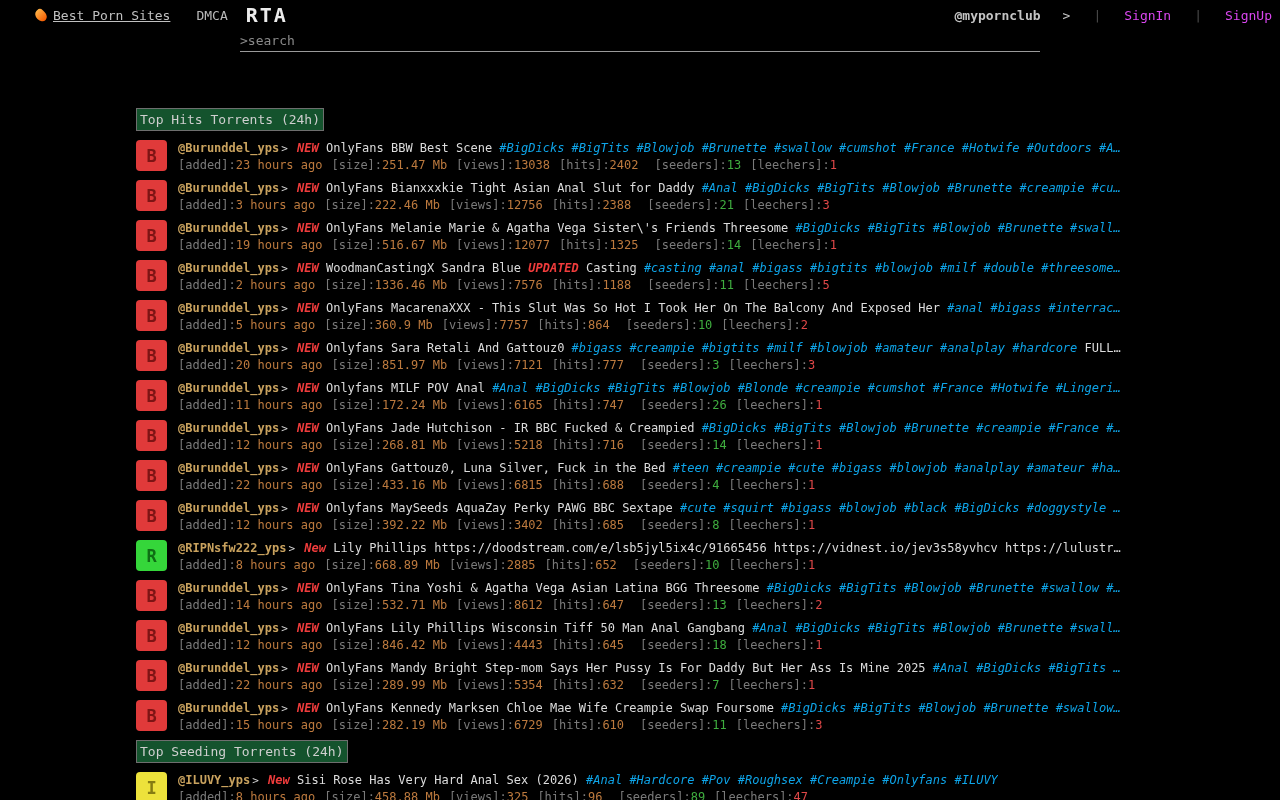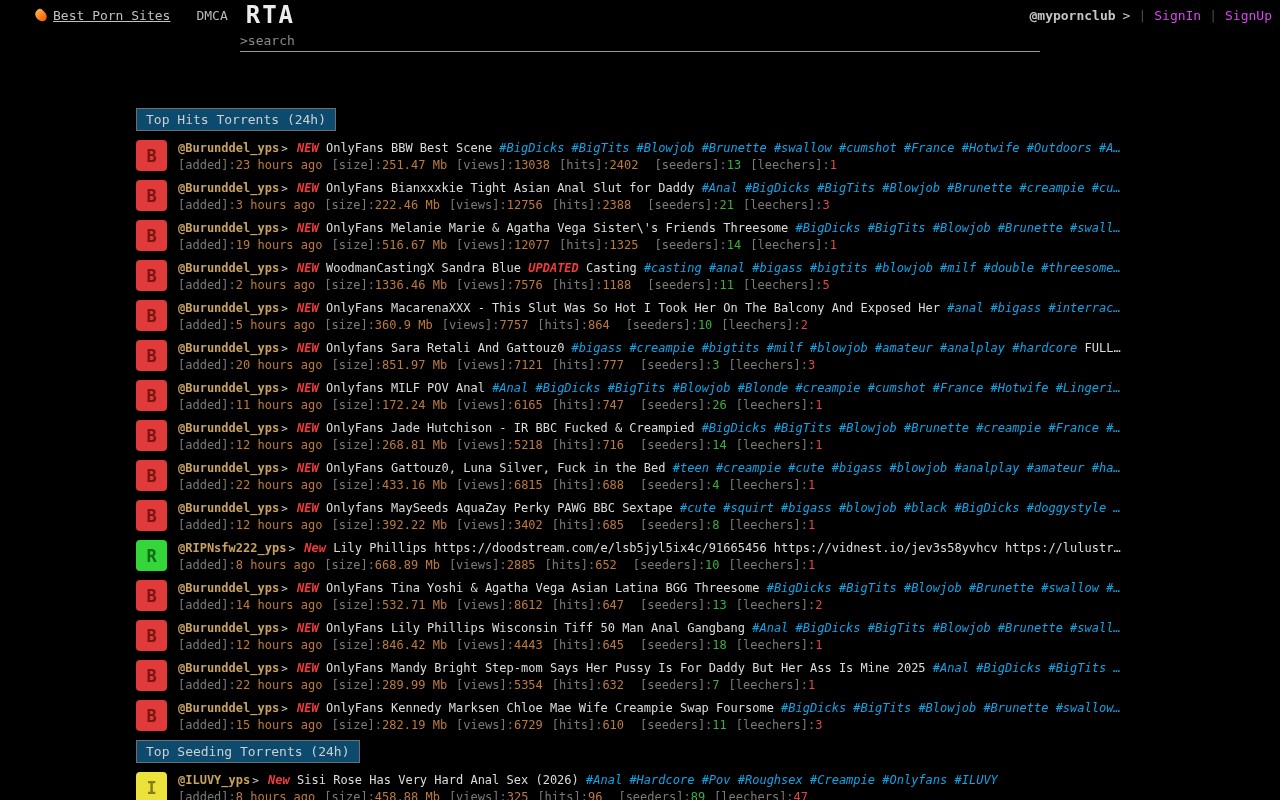--- a/index.html
+++ b/index.html
@@ -7,35 +7,35 @@
   body { font-family:"DejaVu Sans Mono", monospace; font-size:13px; color:#ddd; }
 
   
   .topbar { display:flex; align-items:center; height:30px; padding:0 8px; white-space:nowrap; }
   .nav-item { color:#b9b9b9; padding:0 7px; cursor:pointer; }
   .nav-item.active { color:#f2c335; font-weight:bold; }
   .sep { color:#4a4a4a; padding:0 1px; }
   .fire-icon { display:inline-block; width:10px; height:13px; background:linear-gradient(#ffb347,#f55a00); border-radius:50% 4px 50% 50%; transform:rotate(-45deg); margin:0 7px 0 28px; }
   .promo-link { color:#c0c0c0; text-decoration:underline; cursor:pointer; }
   .dmca { color:#b9b9b9; margin-left:26px; cursor:pointer; }
-  .rta { font-weight:bold; font-size:24px; letter-spacing:2px; color:#ececec; margin-left:18px; }
-  .nav-right { margin-left:auto; display:flex; align-items:center; gap:7px; color:#c4c4c4; }
+  .rta { font-weight:bold; font-size:20px; letter-spacing:2px; color:#ececec; margin-left:18px; }
+  .nav-right { margin-left:auto; display:flex; align-items:center; gap:22px; color:#c4c4c4; }
   .site-name { font-weight:bold; cursor:pointer; }
   .chev { color:#c4c4c4; }
   .nav-right a { color:#d946ef; text-decoration:none; cursor:pointer; }
 
   
   .search-wrap { width:800px; margin:0 auto; border-bottom:1px solid #9a9a9a; height:22px; display:flex; align-items:center; }
   .search-prompt { color:#8a8a8a; }
   .search-input { flex:1; background:transparent; border:0; outline:0; color:#ccc; font:inherit; }
   .search-input::placeholder { color:#8a8a8a; }
 
   
   .content { margin:56px 0 0 136px; width:1014px; }
-  .section-header { display:inline-block; border:1px solid #6e6e6e; background:#0c4a6e; color:#cfcfcf; padding:3px 9px; margin-bottom:9px; font-size:13px; }
+  .section-header { display:inline-block; border:1px solid #6e6e6e; background:#14532d; color:#cfcfcf; padding:3px 3px; margin-bottom:9px; font-size:13px; }
   .rows { }
   .trow { display:flex; margin-bottom:7px; }
   .avatar { flex:0 0 31px; width:31px; height:31px; border-radius:4px; display:flex; align-items:center; justify-content:center; font-weight:bold; font-size:17px; margin-right:11px; cursor:pointer; }
   .av-red { background:#e03a3a; color:#7d1414; }
   .av-green { background:#35d63a; color:#0f6d14; }
   .av-yellow { background:#ede23b; color:#857c12; }
   .rbody { overflow:hidden; }
   .rtitle { line-height:16px; white-space:nowrap; overflow:hidden; font-size:12px; }
   .user { color:#c9a25e; font-weight:bold; cursor:pointer; }
   .chev-s { color:#d8d8d8; font-size:11px; margin:0 2px; }

